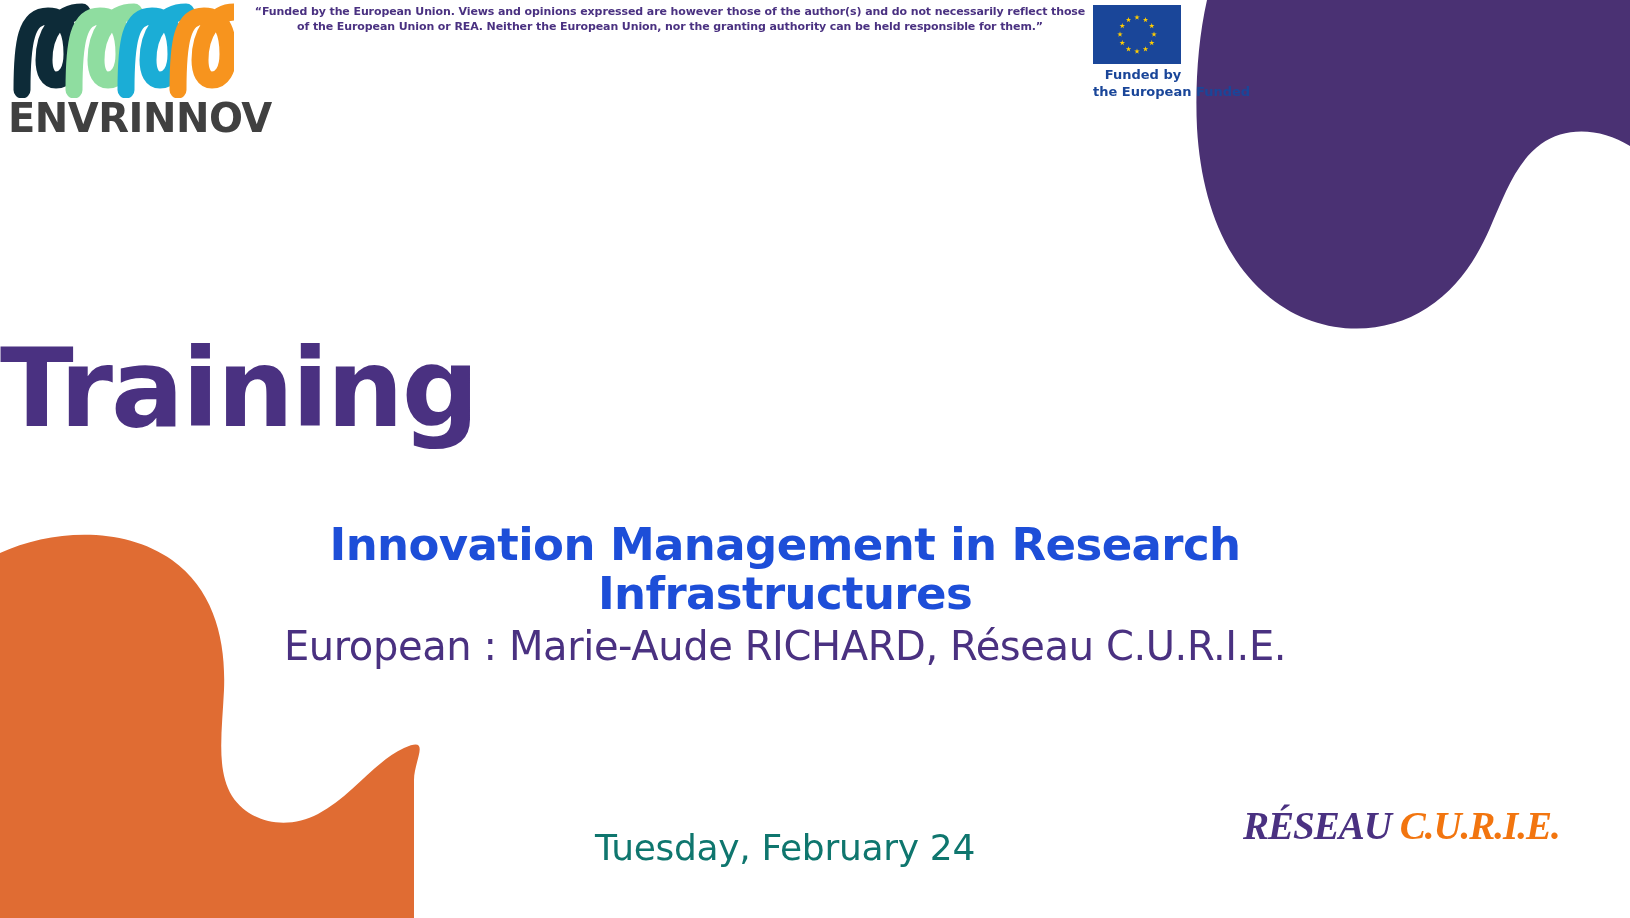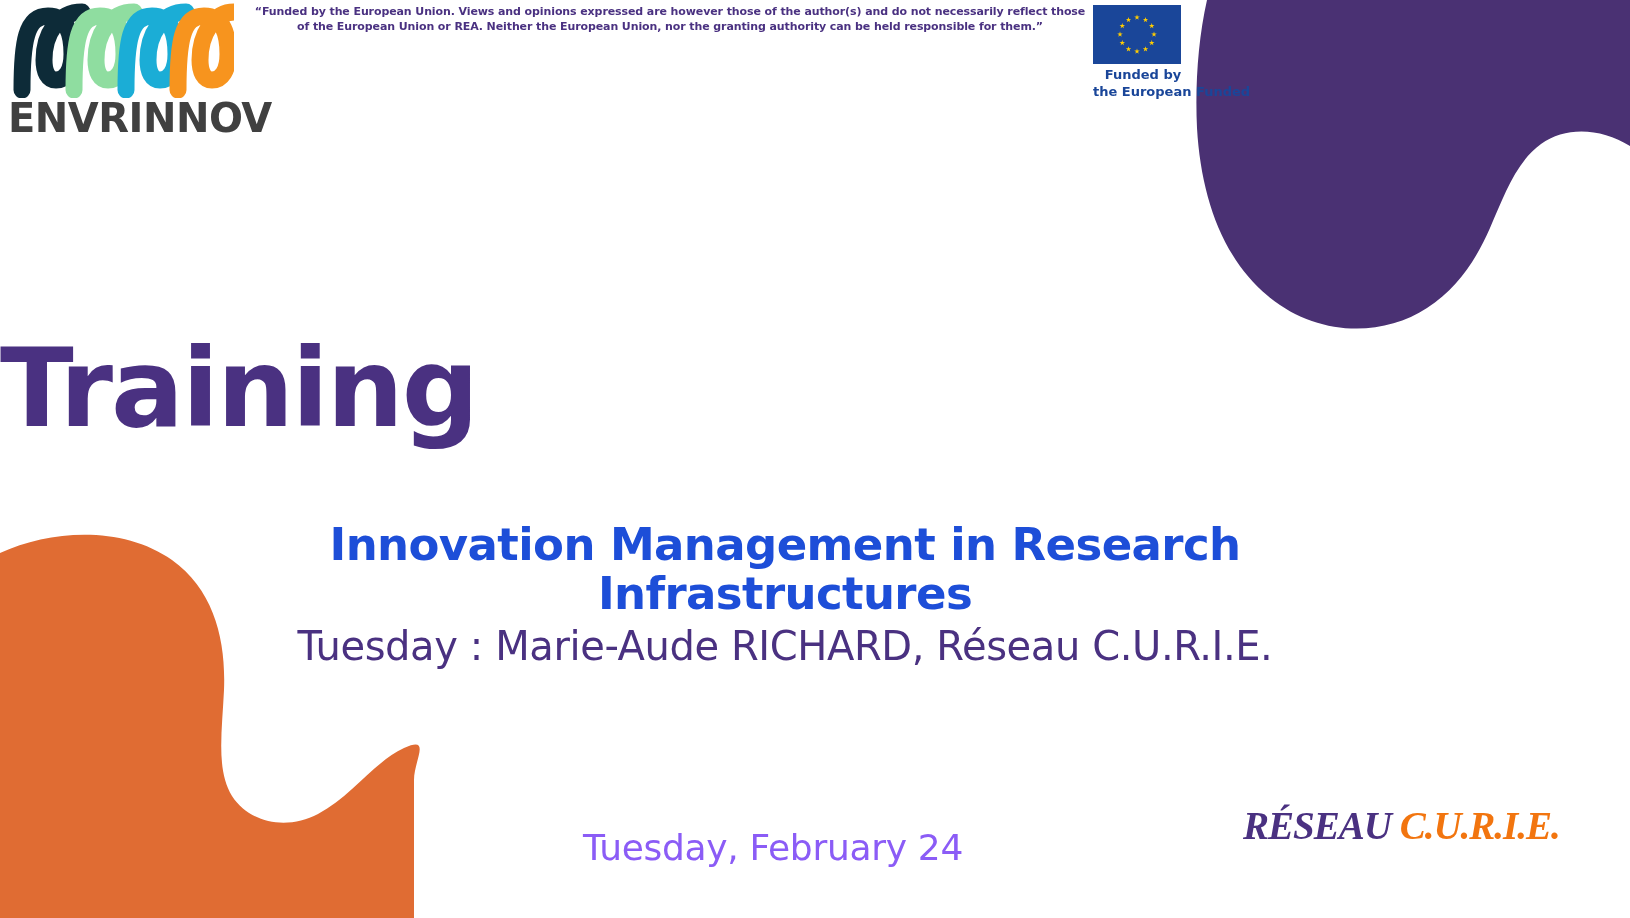--- a/index.html
+++ b/index.html
@@ -125,30 +125,30 @@
     text-align: center;
     font-family: "DejaVu Sans", sans-serif;
     font-weight: 400;
     font-size: 40px;
     line-height: 1.1;
     letter-spacing: -0.4px;
     color: #4a3181;
   }
   .date-line {
     position: absolute;
-    left: 168px;
+    left: 180px;
     top: 828px;
     width: 1210px;
     text-align: center;
     font-family: "DejaVu Sans", sans-serif;
     font-weight: 400;
     font-size: 36px;
     line-height: 1.1;
     letter-spacing: -0.3px;
-    color: #8b5cf6;
+    color: #0f766e;
   }
 
   
   .logo-curie {
     position: absolute;
     left: 1243px;
     top: 806px;
     font-family: Liberation Serif, serif;
     font-weight: 700;
     font-style: italic;
@@ -211,21 +211,21 @@
     <div class="eu-caption">
       <div>Funded by</div>
       <div>the European Funded</div>
     </div>
   </div>
 
   <div class="title-main">Training</div>
 
   <div class="title-sub">Innovation Management in Research Infrastructures</div>
 
-  <div class="trainer-line">Tuesday : Marie-Aude RICHARD, Réseau C.U.R.I.E.</div>
+  <div class="trainer-line">European : Marie-Aude RICHARD, Réseau C.U.R.I.E.</div>
 
   <div class="date-line">Tuesday, February 24</div>
 
   <div class="logo-curie">
     <span class="part-reseau">RÉSEAU</span><span> </span><span class="part-curie">C.U.R.I.E.</span>
   </div>
 
 </div>
 
 </body></html>

